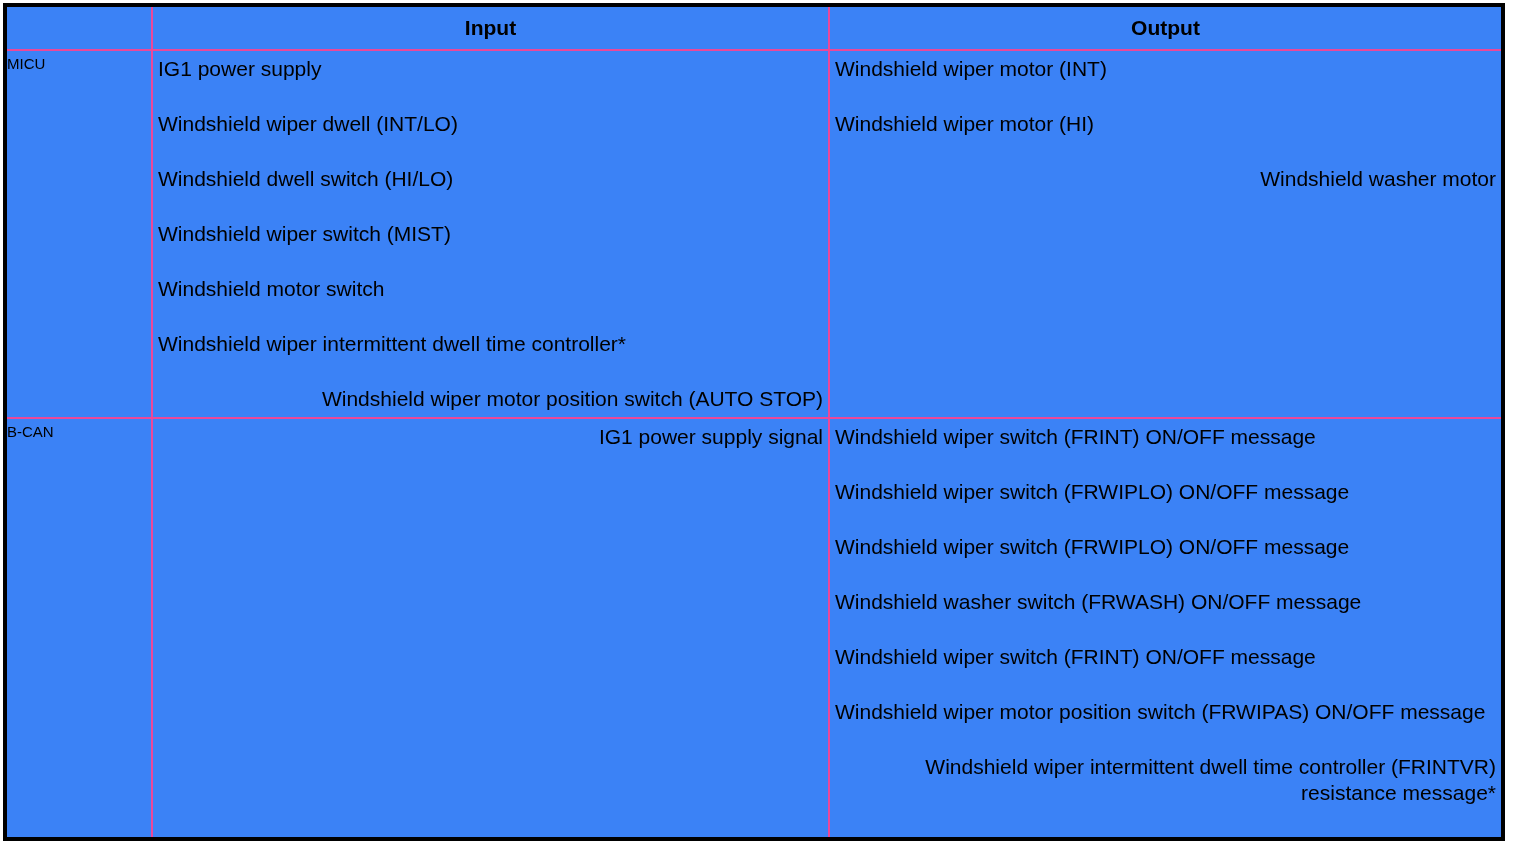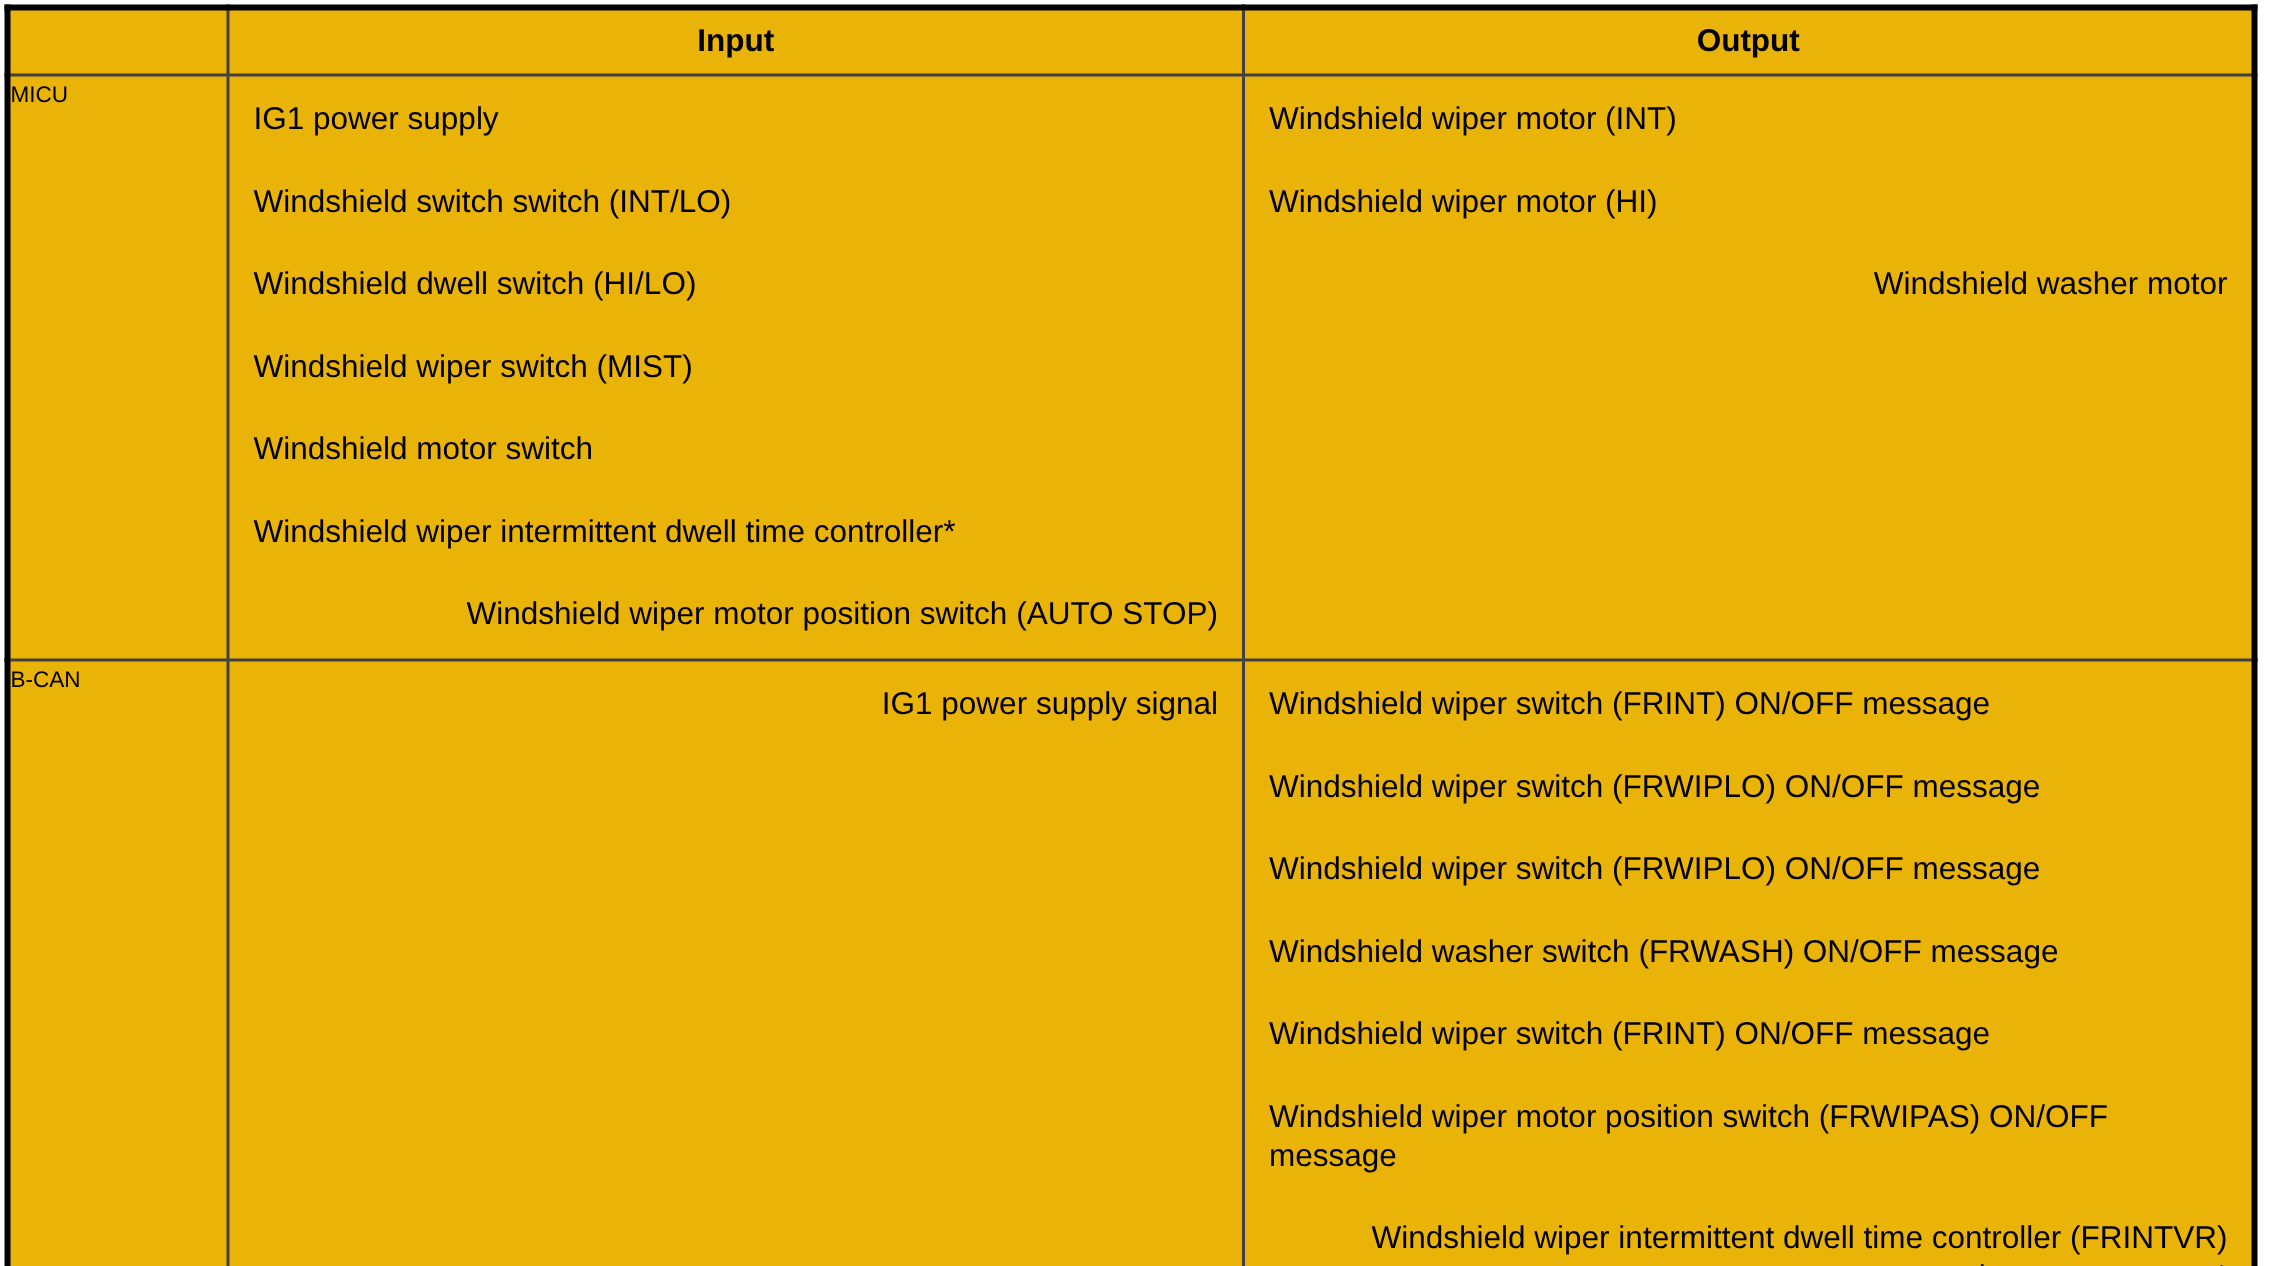--- a/index.html
+++ b/index.html
@@ -34,25 +34,25 @@
     border: 4px solid #000;
     box-sizing: border-box;
   }
 
   .io-table col.c-unit   { width: 147px; }
   .io-table col.c-input  { width: 677px; }
   .io-table col.c-output { width: 674px; }
 
   .io-table td,
   .io-table th {
-    border: 2px solid #404040;
+    border: 2px solid #ec4899;
     vertical-align: top;
     padding: 0;
     box-sizing: border-box;
-    background: #eab308;
+    background: #3b82f6;
   }
 
   
   .hdr-row th {
     height: 42px;
     text-align: center;
     font-weight: bold;
     font-size: 21px;
     line-height: 42px;
     padding: 0 4px;
@@ -70,21 +70,21 @@
     white-space: nowrap;
   }
 
   .list-cell {
     padding: 7px 6px 6px 7px;
   }
 
   .item-list {
     list-style: none;
     margin: 0;
-    padding: 16px;
+    padding: 5px;
   }
   .item-list li {
     font-size: 21px;
     line-height: 26px;
     margin: 0 0 29px 0;
     padding: 0;
   }
   .item-list li:last-child {
     margin-bottom: 0;
     text-align: right;
@@ -114,21 +114,21 @@
     </thead>
 
     <tbody>
 
       <tr class="row-micu">
         <td class="unit-cell">MICU</td>
 
         <td class="list-cell">
           <ul class="item-list">
             <li>IG1 power supply</li>
-            <li>Windshield switch switch (INT/LO)</li>
+            <li>Windshield wiper dwell (INT/LO)</li>
             <li>Windshield dwell switch (HI/LO)</li>
             <li>Windshield wiper switch (MIST)</li>
             <li>Windshield motor switch</li>
             <li>Windshield wiper intermittent dwell time controller*</li>
             <li>Windshield wiper motor position switch (AUTO STOP)</li>
           </ul>
         </td>
 
         <td class="list-cell">
           <ul class="item-list">

